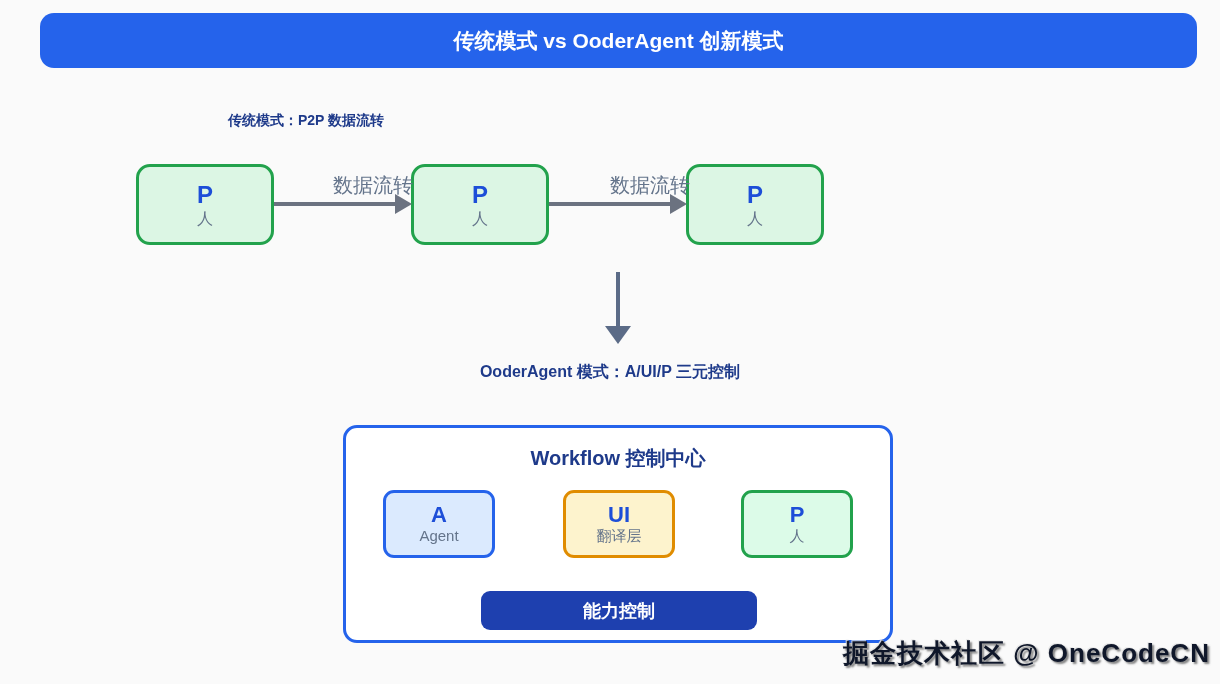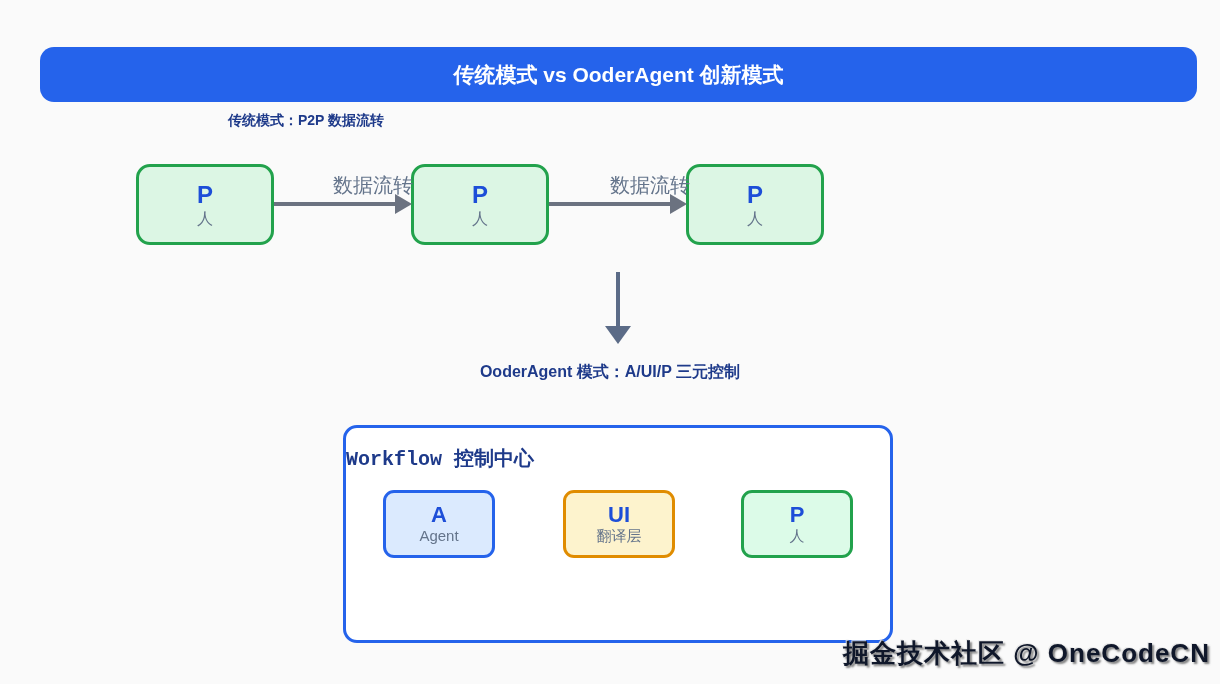--- a/index.html
+++ b/index.html
@@ -8,21 +8,21 @@
     position: relative;
     width: 1220px; height: 684px;
     background: #fafafa;
     font-family: "Liberation Sans", sans-serif;
     overflow: hidden;
   }
   .abs { position: absolute; }
 
   
   .banner {
-    left: 40px; top: 47px; width: 1157px; height: 55px;
+    left: 40px; top: 13px; width: 1157px; height: 55px;
     background: #2563eb; border-radius: 14px;
     display: flex; align-items: center; justify-content: center;
     color: #ffffff; font-size: 21px; font-weight: bold;
   }
 
   
   .sec-heading {
     color: #1e3a8a; font-weight: bold; font-size: 14px;
   }
   .heading-traditional { left: 228px; top: 112px; }
@@ -59,22 +59,22 @@
     border-left: 13px solid transparent; border-right: 13px solid transparent;
     border-top: 18px solid #5b6b87;
   }
 
   
   .workflow-box {
     left: 343px; top: 425px; width: 550px; height: 218px;
     background: #ffffff; border: 3px solid #2563eb; border-radius: 14px;
   }
   .workflow-title {
-    left: 0; top: 17px; width: 100%; 
-    color: #1e3a8a; font-weight: bold; font-size: 20px; font-family: Liberation Mono, monospace;
+    left: 0; top: 17px; width: 100%; text-align: center;
+    color: #1e3a8a; font-weight: bold; font-size: 20px;
   }
   .wf-node {
     top: 62px; width: 112px; height: 68px; border-radius: 11px;
     display: flex; flex-direction: column; align-items: center; justify-content: center;
     gap: 1px; border: 3px solid;
   }
   .wf-node .node-label { font-size: 22px; }
   .wf-node .node-sublabel { font-size: 15px; }
   .wf-node-agent { left: 37px; background: #dbeafe; border-color: #2563eb; }
   .wf-node-ui    { left: 217px; background: #fdf3cd; border-color: #e08c00; align-items: center; }
@@ -140,15 +140,18 @@
   </div>
   <div class="abs wf-node wf-node-ui">
     <div class="node-label">UI</div>
     <div class="node-sublabel">翻译层</div>
   </div>
   <div class="abs wf-node wf-node-human">
     <div class="node-label">P</div>
     <div class="node-sublabel">人</div>
   </div>
 
+  <div class="abs capability-button">
+    <span>能力控制</span>
+  </div>
 </div>
 
 <div class="abs watermark">掘金技术社区 @ OneCodeCN</div>
 
 </body></html>

